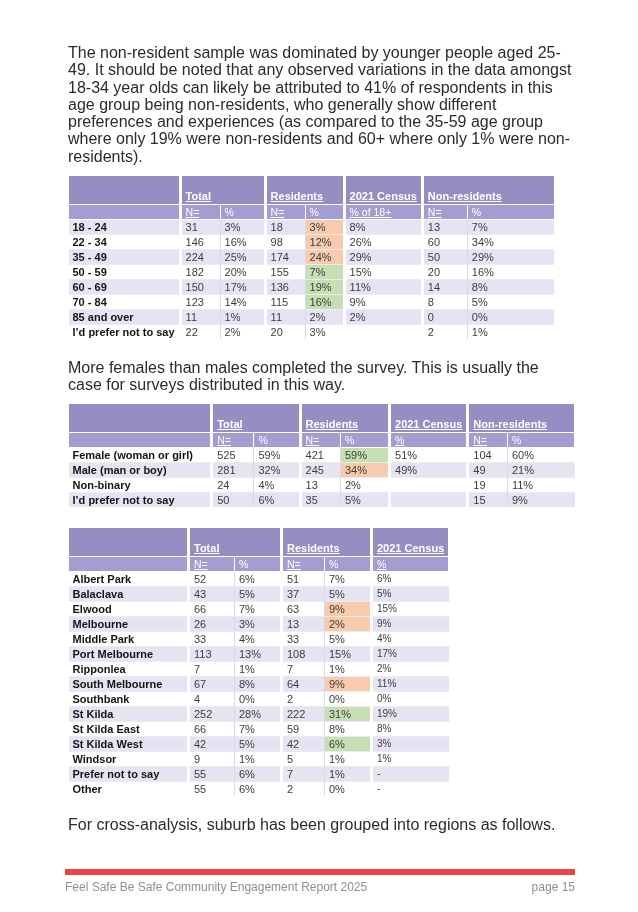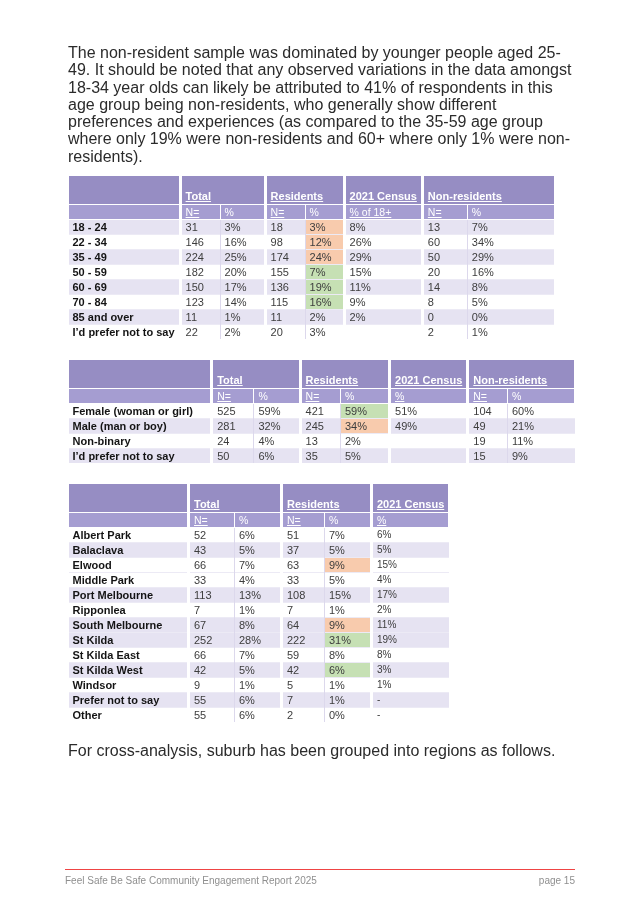--- a/index.html
+++ b/index.html
@@ -75,25 +75,25 @@
   tbody td.group-start { border-left: 3px solid #ffffff; }
   tbody tr td.hl-orange { background: var(--orange, #f8cbad); }
   tbody tr td.hl-green  { background: var(--green, #c6e0b4); }
   tbody td.small-col { font-size: 10px; }
 
   .footer {
     position: absolute;
     left: 65px;
     right: 63px;
     top: 869px;
-    border-top: 1px solid #ef4444;
+    border-top: 6px solid #ef4444;
     padding-top: 5px;
     display: flex;
     justify-content: space-between;
-    font-size: 10px;
+    font-size: 12px;
     color: var(--fgray, #8f8f8f);
   }
 </style>
 </head>
 <body>
 
 <div class="page">
   <div class="content">
     <p class="para">The non-resident sample was dominated by younger people aged 25-49. It should be noted that any observed variations in the data amongst 18-34 year olds can likely be attributed to 41% of respondents in this age group being non-residents, who generally show different preferences and experiences (as compared to the 35-59 age group where only 19% were non-residents and 60+ where only 1% were non-residents).</p>
     <table class="data-table" data-table="0">
@@ -202,20 +202,21 @@
             <td class="group-start">22</td>
             <td>2%</td>
             <td class="group-start">20</td>
             <td>3%</td>
             <td class="group-start"></td>
             <td class="group-start">2</td>
             <td>1%</td>
           </tr>
         </tbody>
       </table>
+    <p class="para">More females than males completed the survey. This is usually the case for surveys distributed in this way.</p>
     <table class="data-table" data-table="1">
         <colgroup>
           <col style="width: 144px;">
           <col style="width: 43px;">
           <col style="width: 47px;">
           <col style="width: 41px;">
           <col style="width: 50px;">
           <col style="width: 45px;">
           <col style="width: 40px;">
           <col style="width: 68px;">
@@ -325,20 +326,28 @@
             <td class="group-start small-col">5%</td>
           </tr>
           <tr>
             <td class="row-label">Elwood</td>
             <td class="group-start">66</td>
             <td>7%</td>
             <td class="group-start">63</td>
             <td class="hl-orange">9%</td>
             <td class="group-start small-col">15%</td>
           </tr>
+          <tr class="alt">
+            <td class="row-label">Melbourne</td>
+            <td class="group-start">26</td>
+            <td>3%</td>
+            <td class="group-start">13</td>
+            <td class="hl-orange">2%</td>
+            <td class="group-start small-col">9%</td>
+          </tr>
           <tr>
             <td class="row-label">Middle Park</td>
             <td class="group-start">33</td>
             <td>4%</td>
             <td class="group-start">33</td>
             <td>5%</td>
             <td class="group-start small-col">4%</td>
           </tr>
           <tr class="alt">
             <td class="row-label">Port Melbourne</td>
@@ -356,20 +365,28 @@
             <td>1%</td>
             <td class="group-start small-col">2%</td>
           </tr>
           <tr class="alt">
             <td class="row-label">South Melbourne</td>
             <td class="group-start">67</td>
             <td>8%</td>
             <td class="group-start">64</td>
             <td class="hl-orange">9%</td>
             <td class="group-start small-col">11%</td>
+          </tr>
+          <tr>
+            <td class="row-label">Southbank</td>
+            <td class="group-start">4</td>
+            <td>0%</td>
+            <td class="group-start">2</td>
+            <td>0%</td>
+            <td class="group-start small-col">0%</td>
           </tr>
           <tr class="alt">
             <td class="row-label">St Kilda</td>
             <td class="group-start">252</td>
             <td>28%</td>
             <td class="group-start">222</td>
             <td class="hl-green">31%</td>
             <td class="group-start small-col">19%</td>
           </tr>
           <tr>

